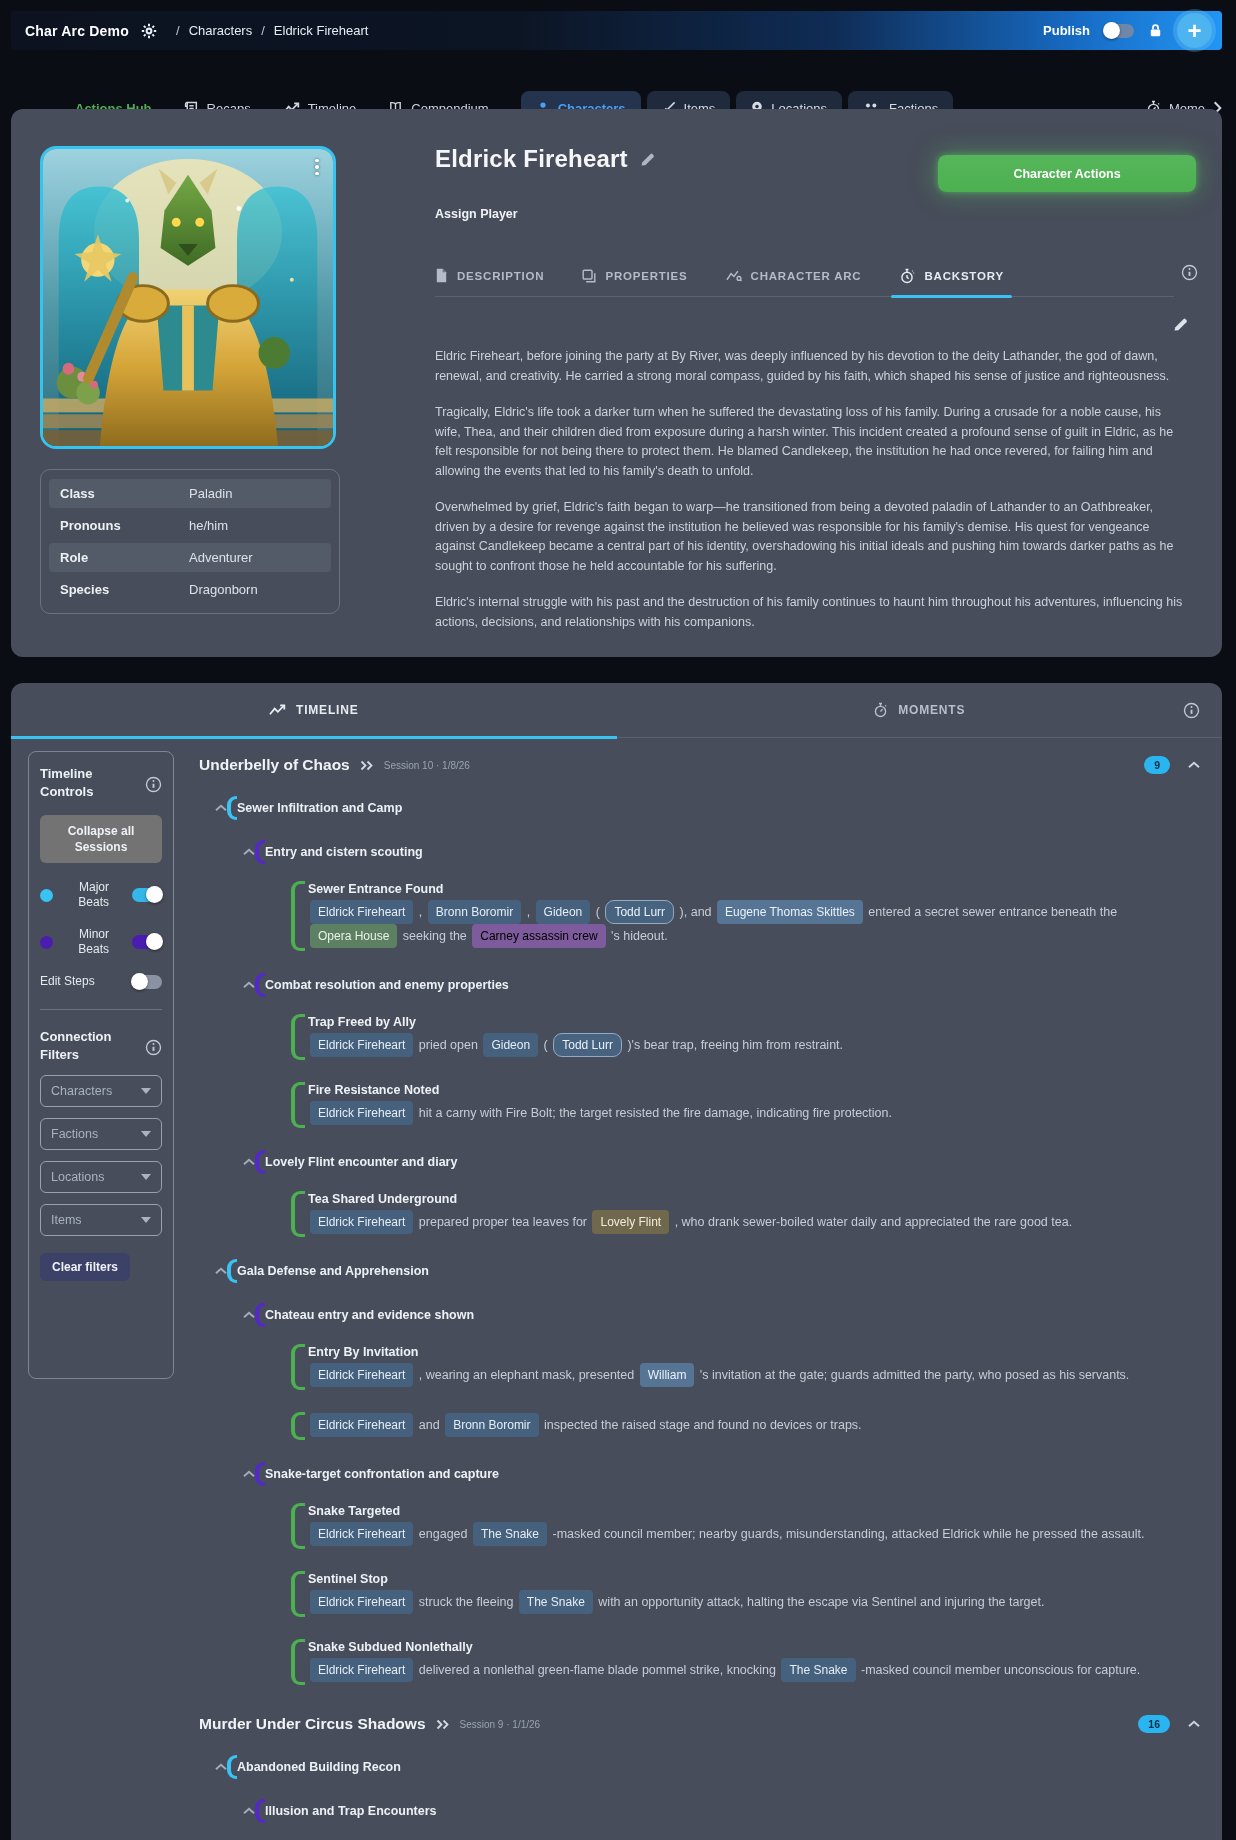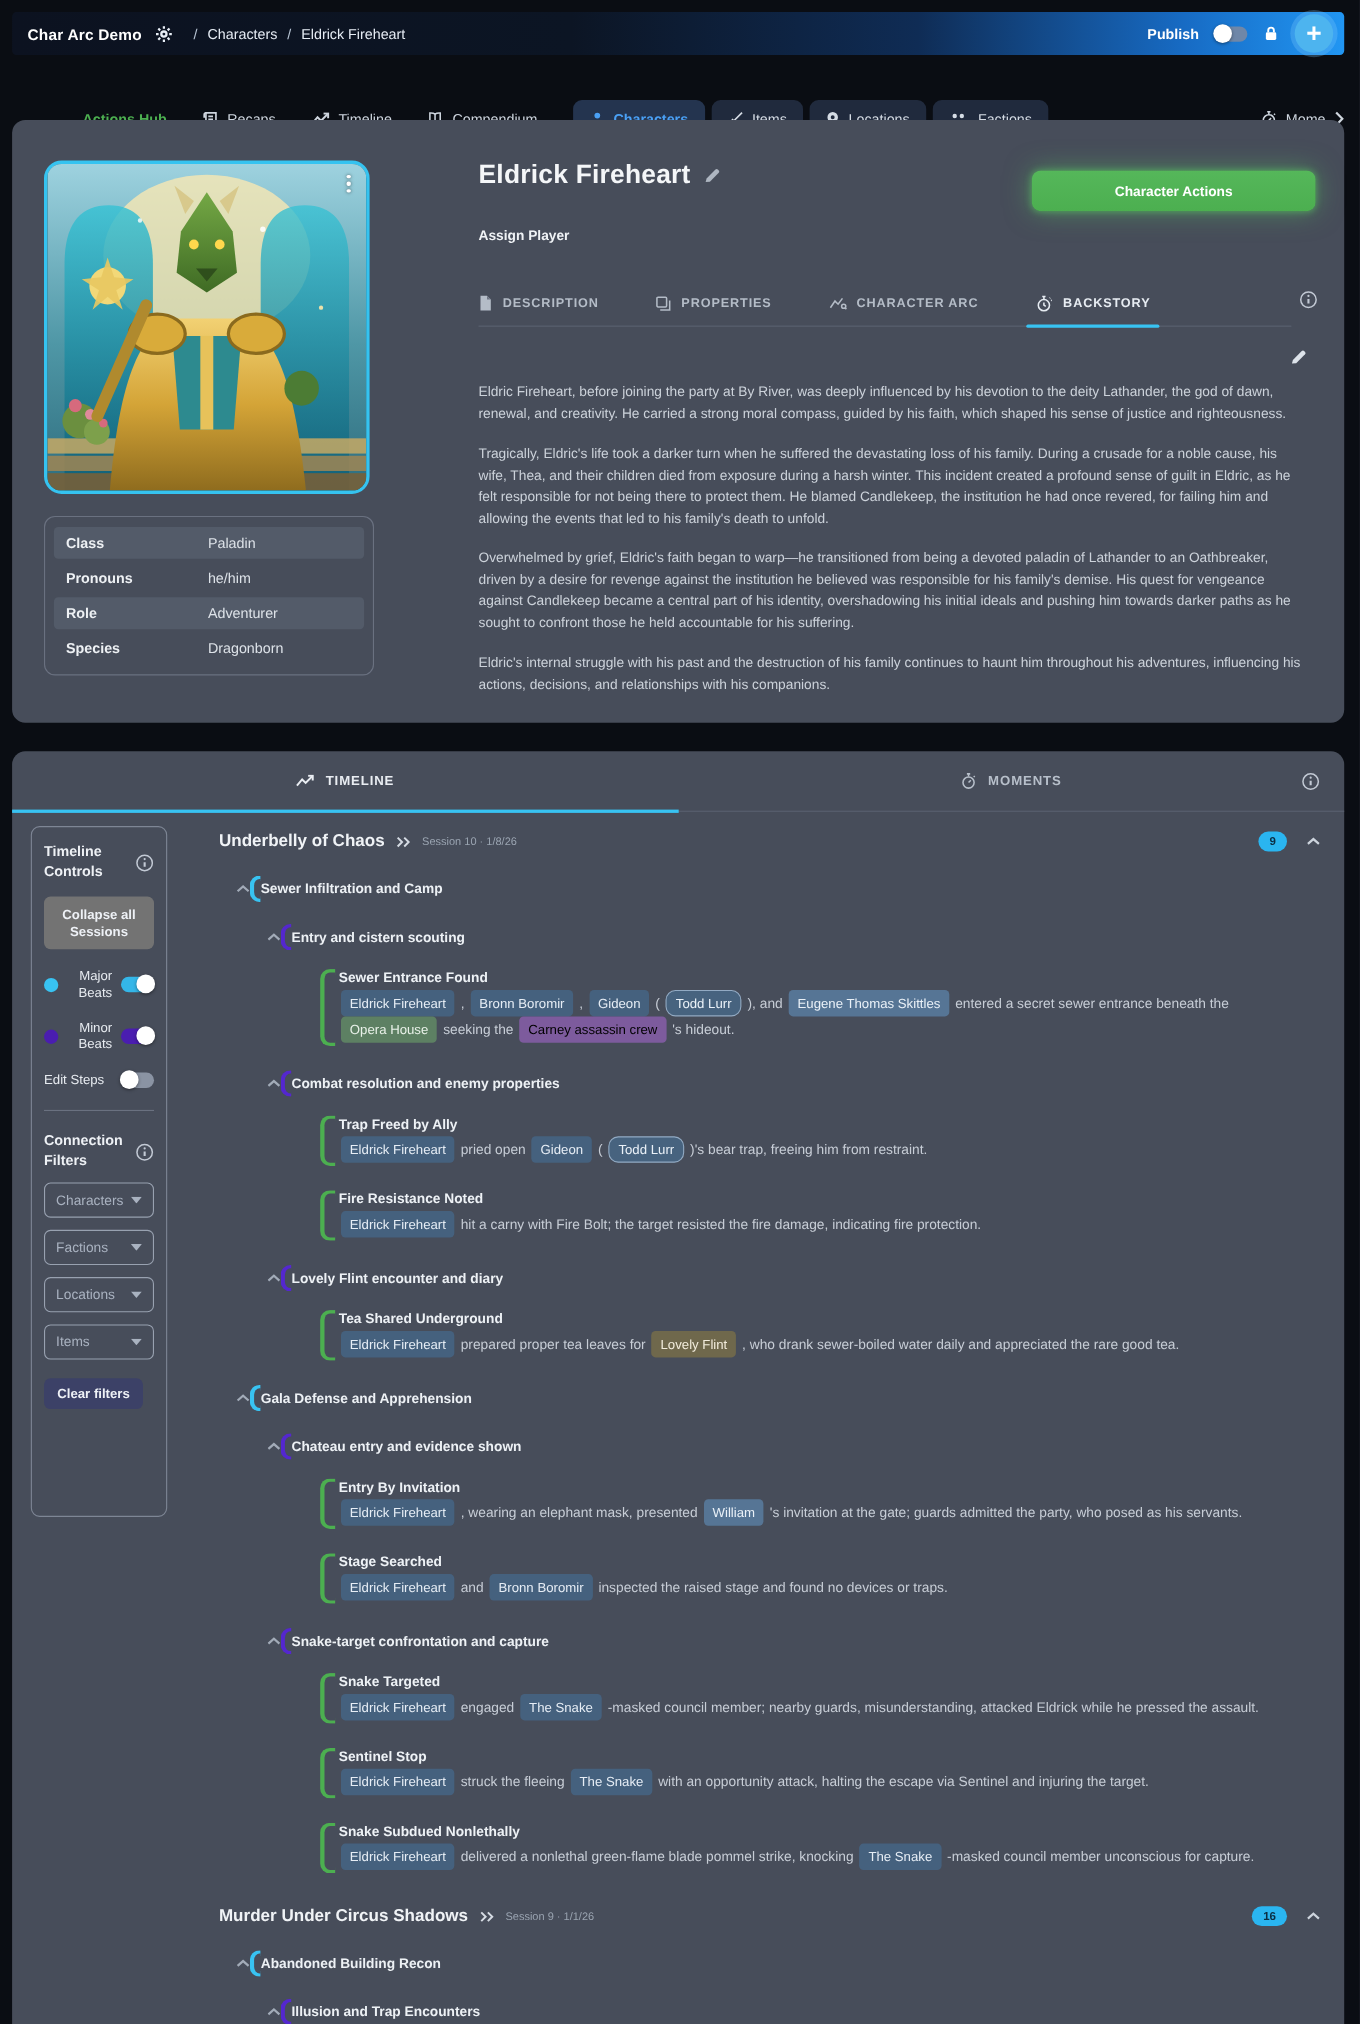--- a/index.html
+++ b/index.html
@@ -54,21 +54,21 @@
 
   .char-name { position:absolute; left:424px; top:36px; font-size:24px; font-weight:bold; color:#f4f6f8;
     display:flex; align-items:center; gap:12px; letter-spacing:.2px; }
   .char-name .icon { color:#aeb6c1; }
   .assign-player { position:absolute; left:424px; top:98px; font-size:12.5px; font-weight:bold; color:#f0f3f6; }
   .char-actions-btn { position:absolute; right:26px; top:46px; width:258px; height:37px; border-radius:8px;
     background:linear-gradient(#55b75a,#4caf50); color:#fff; font-size:12.5px; font-weight:bold;
     display:flex; align-items:center; justify-content:center;
     box-shadow:0 0 24px rgba(90,200,100,.5), 0 0 6px rgba(90,200,100,.55); }
 
-  .char-tabs { position:absolute; left:424px; right:48px; top:146px; height:42px; display:flex; gap:52px;
+  .char-tabs { position:absolute; left:424px; right:48px; top:146px; height:42px; display:flex; gap:38px;
     border-bottom:1px solid #5a6170; align-items:center; }
   .ctab { display:flex; align-items:center; gap:9px; font-size:11.5px; font-weight:bold; letter-spacing:.8px;
     color:#b4bcc7; position:relative; height:100%; cursor:pointer; }
   .ctab.active { color:#e7ecf2; }
   .ctab.active::after { content:""; position:absolute; left:-8px; right:-8px; bottom:-2px; height:3px;
     border-radius:2px; background:#38c3f2; }
   .char-info-icon { position:absolute; right:24px; top:155px; color:#c2c9d4; }
   .char-edit-icon { position:absolute; right:34px; top:208px; color:#dde3ea; }
 
   .info-card { position:absolute; left:29px; top:360px; width:300px; border:1px solid #6a7180; border-radius:10px;
@@ -83,21 +83,21 @@
   .backstory p { font-size:12.5px; line-height:19.5px; color:#ccd2da; }
 
   
   .tl-tabs { position:absolute; left:0; right:0; top:0; height:55px; display:flex; border-bottom:1px solid #596070; }
   .tl-tab { width:50%; display:flex; align-items:center; justify-content:center; gap:10px; font-size:12px;
     font-weight:bold; letter-spacing:.8px; color:#b7bfca; position:relative; cursor:pointer; }
   .tl-tab.active { color:#e9edf2; }
   .tl-tab.active::after { content:""; position:absolute; left:0; right:0; bottom:-2px; height:3px; background:#38c3f2; }
   .tl-info-icon { position:absolute; right:22px; top:19px; color:#c2c9d4; }
 
-  .tl-sidebar { position:absolute; left:17px; top:68px; width:124px; height:628px; border:1px solid #7e8695;
+  .tl-sidebar { position:absolute; left:17px; top:68px; width:146px; height:628px; border:1px solid #7e8695;
     border-radius:8px; padding:13px 11px; }
   .side-head { display:flex; }
   .side-head .h { font-size:13px; font-weight:bold; color:#eef1f5; line-height:18px; width:86px; }
   .side-head .icon { margin-left:auto; color:#c2c9d4; margin-top:2px; }
   .side-btn { margin-top:14px; background:#737373; border-radius:6px; padding:8px 6px; text-align:center;
     font-size:12px; font-weight:bold; color:#eef1f6; line-height:16px; cursor:pointer; }
   .tgl-row { display:flex; align-items:center; margin-top:17px; gap:8px;text-align:right; }
   .tgl-dot { width:13px; height:13px; border-radius:50%; flex:none; }
   .tgl-lbl { font-size:12px; color:#e7ebf0; line-height:15px; width:48px; }
   .tgl-row .toggle { margin-left:auto; }
@@ -608,21 +608,20 @@
             </svg>
           </span>
           <span class="bracket"></span>
           <span class="title">Chateau entry and evidence shown</span>
         </div>
         <div class="beat">
           <div class="beat-title">Entry By Invitation</div>
           <div class="beat-body"><span class="chip chip-character">Eldrick Fireheart</span><span> , wearing an elephant mask, presented </span><span class="chip chip-npc">William</span><span> 's invitation at the gate; guards admitted the party, who posed as his servants.</span></div>
         </div>
         <div class="beat">
-          <div class="beat-title">Stage Searched</div>
           <div class="beat-body"><span class="chip chip-character">Eldrick Fireheart</span><span> and </span><span class="chip chip-character">Bronn Boromir</span><span> inspected the raised stage and found no devices or traps.</span></div>
         </div>
         <div class="grow lvl2">
           <span class="icon chev">
             <svg width="12" height="8" viewBox="0 0 12 8" fill="none" stroke="currentColor" stroke-width="2">
               <path d="M1 6.2 6 1.8l5 4.4"></path>
             </svg>
           </span>
           <span class="bracket"></span>
           <span class="title">Snake-target confrontation and capture</span>

